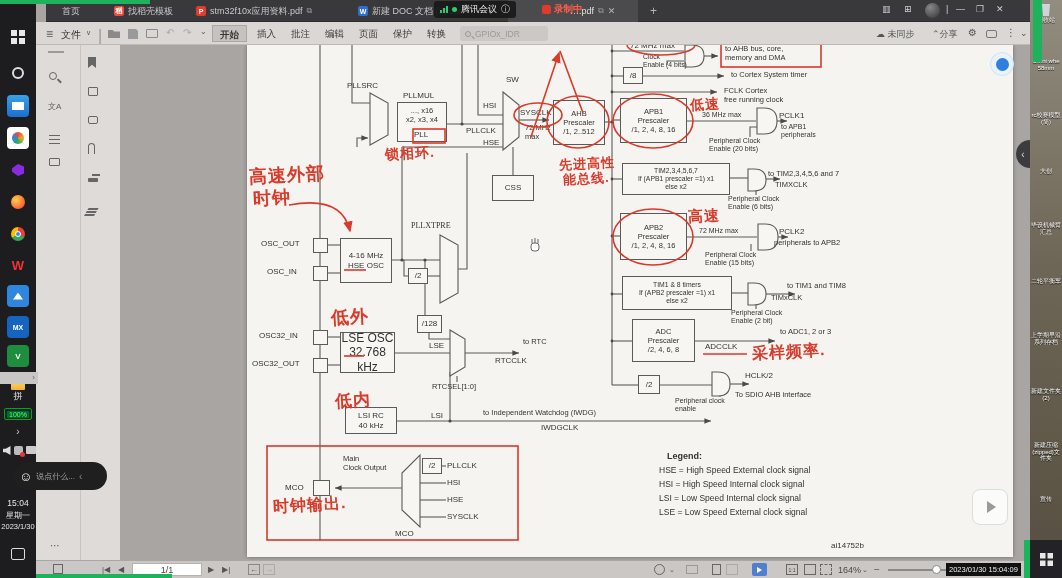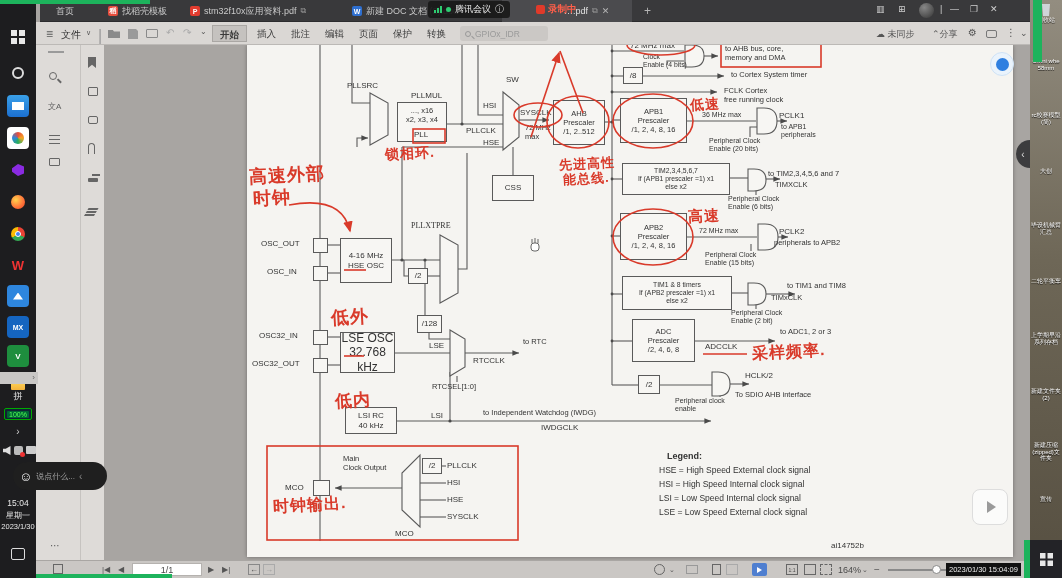--- a/index.html
+++ b/index.html
@@ -4,30 +4,30 @@
 <style>
   html,body{margin:0;padding:0;background:#000;}
   *{box-sizing:border-box;font-family:"Liberation Sans","DejaVu Sans",sans-serif;}
   #screen{position:relative;width:1062px;height:578px;overflow:hidden;background:#a8a5a2;}
   .abs{position:absolute;}
   
   #taskbar{left:0;top:0;width:36px;height:578px;background:#1d1d1f;z-index:30;}
   .tb-ic{position:absolute;left:7px;width:22px;height:22px;border-radius:4px;display:flex;align-items:center;justify-content:center;font-size:11px;color:#fff;}
   .tray-txt{position:absolute;color:#e8e8e8;width:36px;text-align:center;}
   
-  #tabbar{left:40px;top:0;width:994px;height:22px;background:#39393b;border-bottom:1px solid #2c2c2e;z-index:10;}
+  #tabbar{left:46px;top:0;width:994px;height:22px;background:#39393b;border-bottom:1px solid #2c2c2e;z-index:10;}
   .dtab{position:absolute;top:0;height:22px;display:flex;align-items:center;gap:4px;color:#c9c9c9;font-size:9px;padding:0 6px;}
   .dtab.active{background:#4b4b4e;color:#e2e2e2;}
   .ticon{width:10px;height:10px;border-radius:2px;display:flex;align-items:center;justify-content:center;color:#fff;font-size:7px;font-weight:bold;flex:none;}
   #toolbar{left:36px;top:22px;width:994px;height:23px;background:#dad7d4;border-bottom:1px solid #bcb9b6;z-index:10;}
   .rtab{position:absolute;top:3px;height:17px;line-height:17px;padding:0 7px;font-size:9.5px;color:#3a3a3a;}
   .rtab.on{background:#c5c2bf;border:1px solid #aaa7a4;font-weight:bold;}
   .mini{color:#5a5a5a;font-size:10px;}
   
-  #panel{left:36px;top:45px;width:68px;height:515px;background:#dedbd8;z-index:5;}
+  #panel{left:36px;top:45px;width:84px;height:515px;background:#dedbd8;z-index:5;}
   .pic{position:absolute;color:#5c5c5c;font-size:10px;}
   
   #viewer{left:104px;top:45px;width:926px;height:515px;background:#a8a5a2;z-index:1;}
   #page{left:247px;top:45px;width:766px;height:512px;background:#f5f4f1;overflow:hidden;z-index:2;box-shadow:0 0 4px rgba(0,0,0,.35);}
   .box{position:absolute;border:1px solid #5a5a5a;background:#f7f6f3;color:#333;font-size:7.5px;line-height:1.2;display:flex;align-items:center;justify-content:center;text-align:center;white-space:pre-line;}
   .dl{position:absolute;color:#333;font-size:8px;line-height:1.18;white-space:pre-line;}
   .ra{position:absolute;color:#d93a2a;font-weight:bold;transform:rotate(-3deg);white-space:pre-line;letter-spacing:1px;}
   
   #statusbar{left:36px;top:560px;width:994px;height:18px;background:#cac7c4;border-top:1px solid #a9a6a3;z-index:10;color:#4a4a4a;font-size:9px;}
   .sic{position:absolute;top:3px;color:#555;font-size:10px;line-height:12px;}
@@ -316,21 +316,21 @@
         <path d="M501,238 h6 q12,0 12,11 q0,11 -12,11 h-6 z"></path>
         <path d="M465,327 h6 q12,0 12,12 q0,12 -12,12 h-6 z"></path>
       </g>
       <g>
         <rect x="284" y="198" width="8" height="8" rx="3" fill="#fff" stroke="#666" stroke-width="1"></rect>
         <path d="M285,198 v-4 M288,198 v-5 M291,198 v-4" stroke="#666" stroke-width="1" fill="none"></path>
       </g>
     </svg>
 
     <div class="dl" style="left:100px;top:36px;">PLLSRC</div>
-    <div class="dl" style="left:164px;top:46px;">PLLMUL</div>
+    <div class="dl" style="left:156px;top:46px;">PLLMUL</div>
     <div class="box" style="left:150px;top:57px;width:50px;height:40px;align-items:flex-start;padding-top:3px;">..., x16
 x2, x3, x4</div>
     <div class="dl" style="left:167px;top:85px;font-size:8px;">PLL</div>
     <div class="dl" style="left:259px;top:30px;">SW</div>
     <div class="dl" style="left:236px;top:56px;">HSI</div>
     <div class="dl" style="left:219px;top:81px;">PLLCLK</div>
     <div class="dl" style="left:236px;top:93px;">HSE</div>
     <div class="dl" style="left:273px;top:63px;">SYSCLK</div>
     <div class="dl" style="left:278px;top:79px;font-size:7.5px;">72 MHz
 max</div>
@@ -399,21 +399,21 @@
     <div class="box" style="left:161px;top:223px;width:20px;height:16px;font-size:8px;">/2</div>
     <div class="box" style="left:170px;top:270px;width:25px;height:18px;font-size:8px;">/128</div>
     <div class="dl" style="left:12px;top:286px;">OSC32_IN</div>
     <div class="dl" style="left:5px;top:314px;">OSC32_OUT</div>
     <div class="box" style="left:66px;top:285px;width:15px;height:15px;"></div>
     <div class="box" style="left:66px;top:313px;width:15px;height:15px;"></div>
     <div class="box" style="left:93px;top:287px;width:55px;height:41px;font-size:12px;">LSE OSC
 32.768 kHz</div>
     <div class="dl" style="left:182px;top:296px;">LSE</div>
     <div class="dl" style="left:276px;top:293px;font-size:7.5px;">to RTC</div>
-    <div class="dl" style="left:226px;top:311px;">RTCCLK</div>
+    <div class="dl" style="left:220px;top:311px;padding-left:28px;">RTCCLK</div>
     <div class="dl" style="left:185px;top:338px;font-size:7.5px;">RTCSEL[1:0]</div>
     <div class="box" style="left:98px;top:362px;width:52px;height:27px;font-size:8px;">LSI RC
 40 kHz</div>
     <div class="dl" style="left:184px;top:366px;">LSI</div>
     <div class="dl" style="left:236px;top:364px;font-size:7.5px;">to Independent Watchdog (IWDG)</div>
     <div class="dl" style="left:294px;top:378px;">IWDGCLK</div>
 
     <div class="dl" style="left:96px;top:410px;font-size:7.5px;">Main
 Clock Output</div>
     <div class="box" style="left:66px;top:435px;width:17px;height:16px;"></div>

